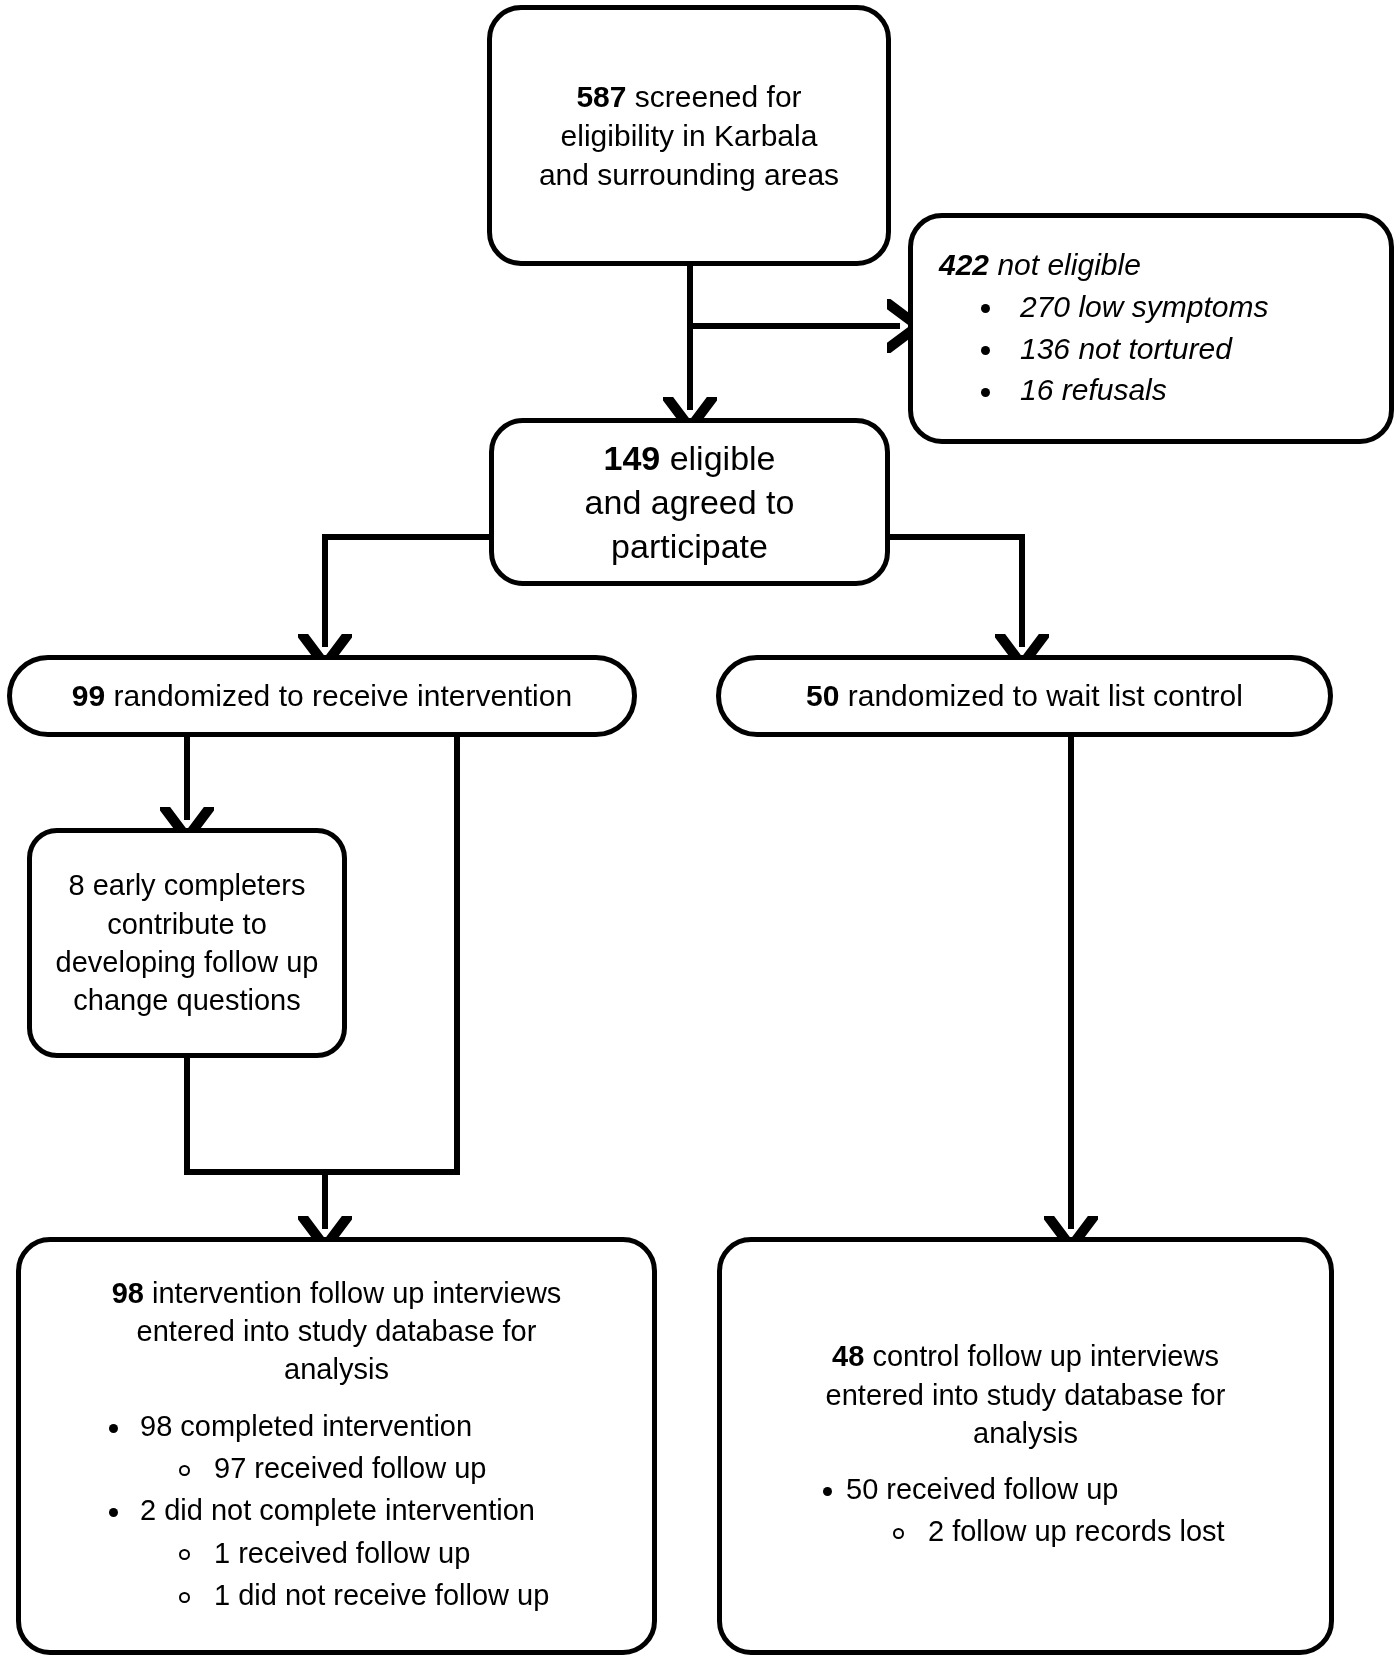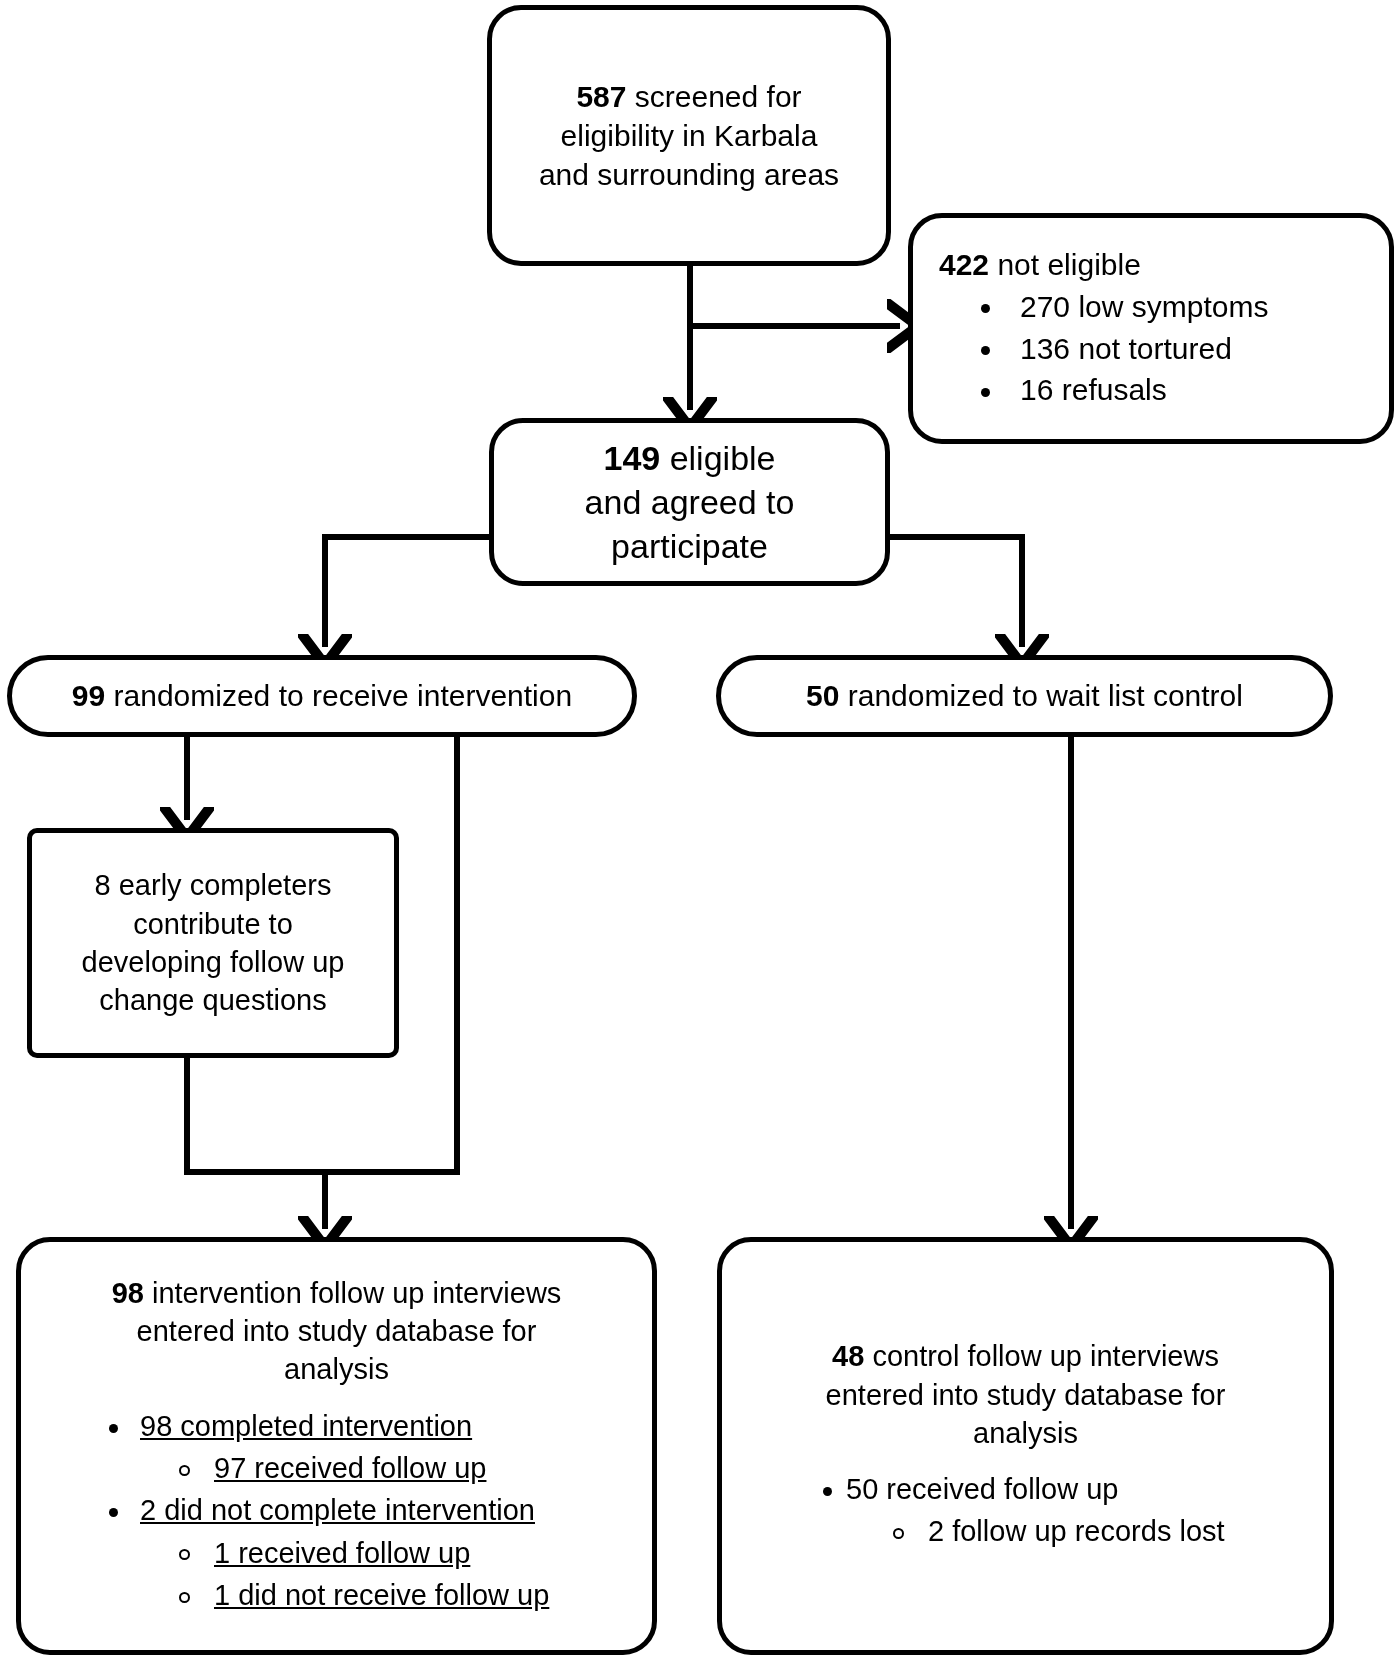--- a/index.html
+++ b/index.html
@@ -41,21 +41,21 @@
   }
   .node .line {
     display: block;
     white-space: nowrap;
   }
   .node .b {
     font-weight: bold;
   }
   
   .fs-top    { font-size: 30px; line-height: 1.30; }
-  .fs-side   { font-size: 30px; line-height: 1.33; }
+  .fs-side   { font-size: 30px; line-height: 1.33; font-style: italic; }
   .fs-elig   { font-size: 34px; line-height: 1.30; }
   .fs-rand   { font-size: 30px; line-height: 1.25; }
   .fs-early  { font-size: 29px; line-height: 1.32; }
   .fs-result { font-size: 29px; line-height: 1.32; }
 
   
   #node-screened {
     left: 487px; top: 5px; width: 404px; height: 261px;
     border-radius: 34px;
   }
@@ -74,22 +74,22 @@
     align-items: center;
     text-align: right;
   }
   #node-rand-ctrl {
     left: 716px; top: 655px; width: 617px; height: 82px;
     border-radius: 41px;
     align-items: center;
     text-align: right;
   }
   #node-early {
-    left: 27px; top: 828px; width: 372px; height: 230px;
-    border-radius: 10px;
+    left: 27px; top: 828px; width: 320px; height: 230px;
+    border-radius: 30px;
   }
   #node-result-int {
     left: 16px; top: 1237px; width: 641px; height: 418px;
     border-radius: 34px;
   }
   #node-result-ctrl {
     left: 717px; top: 1237px; width: 617px; height: 418px;
     border-radius: 34px;
   }
 
@@ -126,21 +126,21 @@
   .bullet-ring {
     display: inline-block;
     width: 11px; height: 11px;
     border-radius: 50%;
     border: 2px solid #000;
     background: #fff;
     box-sizing: border-box;
     vertical-align: middle;
     margin-right: 24px;
   }
-  #result-int-list { padding-left: 88px; text-decoration: underline; }
+  #result-int-list { padding-left: 88px; }
   #result-int-list .lvl2 { padding-left: 70px; }
   #result-ctrl-list { padding-left: 101px; }
   #result-ctrl-list .lvl2 { padding-left: 70px; }
   #result-ctrl-list .bullet-dot { margin-right: 14px; }
 
   
   #not-eligible-list {
     list-style: none;
     margin: 0;
     padding: 0 0 0 42px;

